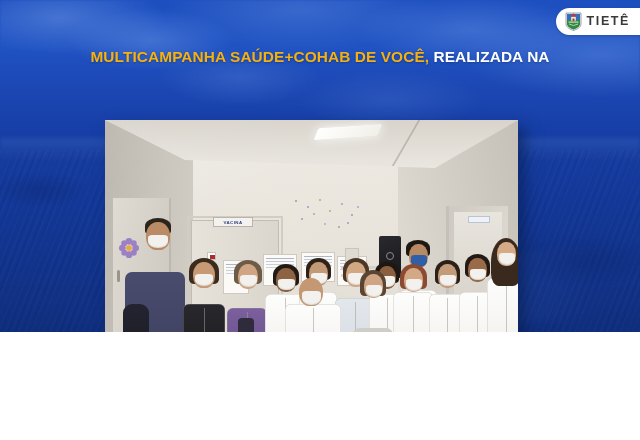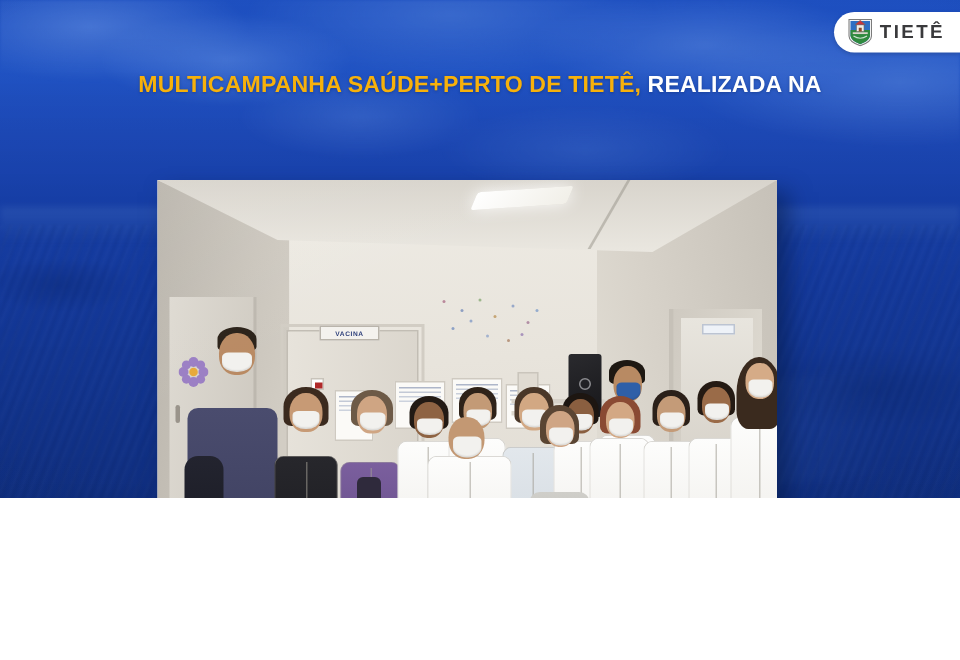--- a/index.html
+++ b/index.html
@@ -352,21 +352,21 @@
         <path d="M10 9 L17 3 L24 9 Z" fill="#c8363a" stroke="#6a6a6a" stroke-width=".7"></path>
         <rect x="7" y="19" width="20" height="2.4" fill="#d8d4cb"></rect>
         <path d="M8 24 q9 6 18 0" stroke="#ffffff" stroke-width="1.6" fill="none" opacity=".75"></path>
       </svg>
     </span>
     <span class="logo-word">TIETÊ</span>
   </div>
 
   <div class="headline">
     <div class="line">
-      <span class="hl-gold">MULTICAMPANHA SAÚDE+PERTO DE TIETÊ,</span><span> REALIZADA NA</span>
+      <span class="hl-gold">MULTICAMPANHA SAÚDE+COHAB DE VOCÊ,</span><span> REALIZADA NA</span>
     </div>
   </div>
 
   <div class="photo-card">
     <div class="room">
 
       <div class="wall-back"></div>
       <div class="wall-left"></div>
       <div class="wall-right"></div>
       <div class="ceiling"></div>

